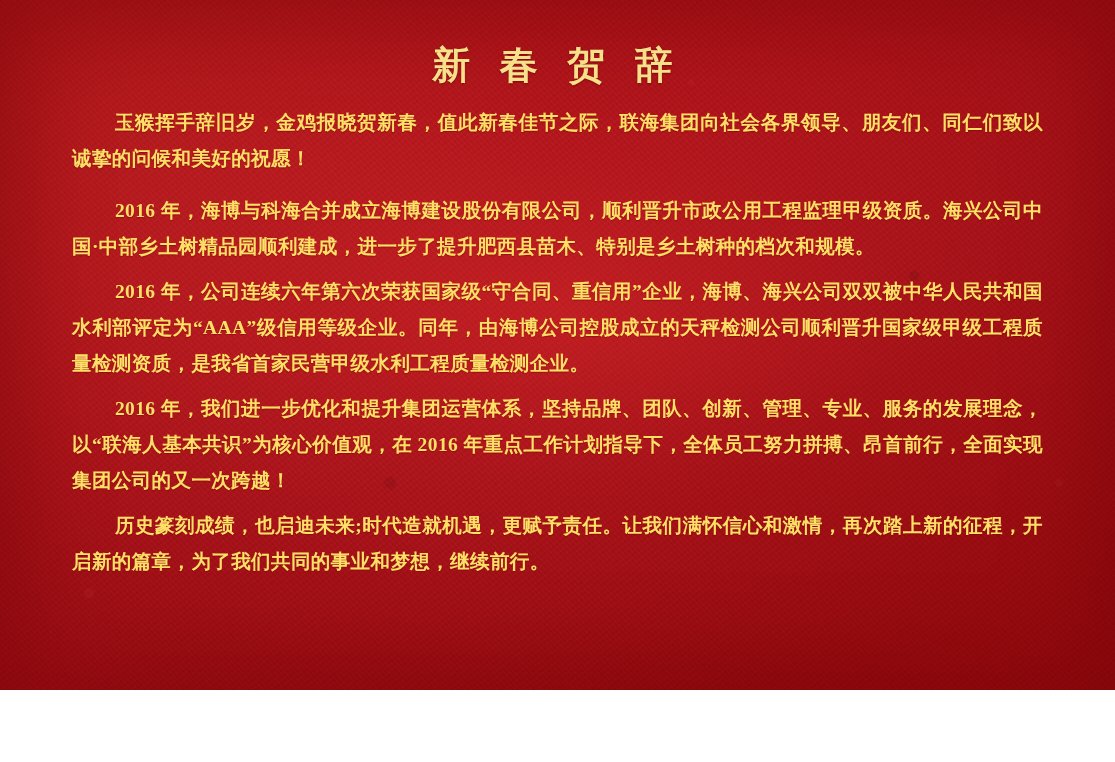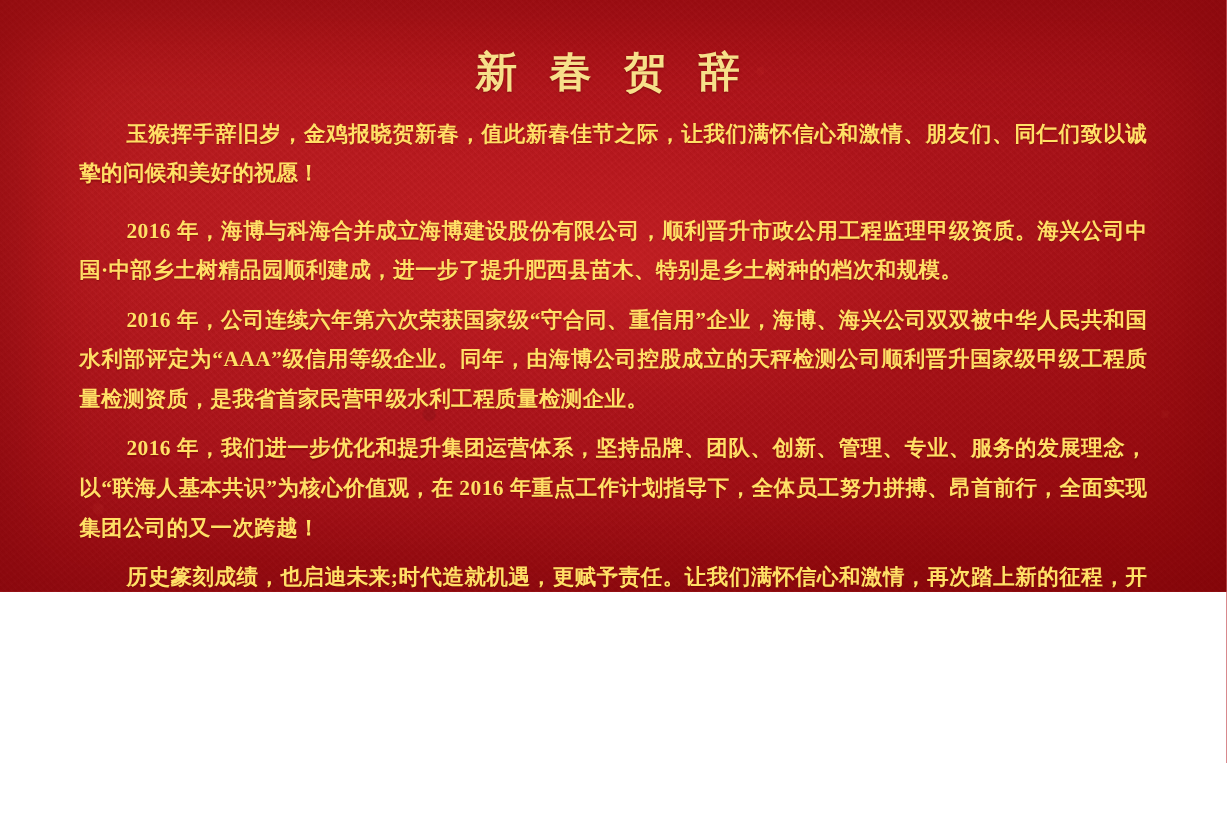--- a/index.html
+++ b/index.html
@@ -10,21 +10,21 @@
   body {
     width: 1115px;
     height: 762px;
     overflow: hidden;
     font-family: "Liberation Serif", "DejaVu Serif", serif;
   }
 
   .page {
     position: relative;
     width: 1115px;
-    height: 538px;
+    height: 690px;
     box-sizing: border-box;
     background-color: #b3121a;
     background-image:
       radial-gradient(ellipse 70% 55% at 50% 45%, rgba(214,40,40,0.55) 0%, rgba(190,25,28,0.30) 45%, rgba(150,10,14,0.45) 100%),
       radial-gradient(circle at 12% 18%, rgba(255,120,90,0.10) 0%, rgba(255,120,90,0) 38%),
       radial-gradient(circle at 88% 82%, rgba(120,0,0,0.25) 0%, rgba(120,0,0,0) 45%),
       repeating-linear-gradient(47deg, rgba(255,255,255,0.022) 0px, rgba(255,255,255,0.022) 1px, rgba(0,0,0,0.028) 2px, rgba(0,0,0,0.028) 4px),
       repeating-linear-gradient(-38deg, rgba(255,255,255,0.018) 0px, rgba(255,255,255,0.018) 1px, rgba(0,0,0,0.022) 3px, rgba(0,0,0,0.022) 5px),
       linear-gradient(160deg, #c0161d 0%, #a8101a 55%, #98090f 100%);
     overflow: hidden;
@@ -93,21 +93,21 @@
 <body>
 
 <div class="page">
   <div class="texture"></div>
   <div class="edge-vignette"></div>
 
   <div class="content">
     <h1 class="doc-title">新 春 贺 辞</h1>
 
     <div class="body-text">
-      <p>玉猴挥手辞旧岁，金鸡报晓贺新春，值此新春佳节之际，让我们满怀信心和激情、朋友们、同仁们致以诚挚的问候和美好的祝愿！</p>
+      <p>玉猴挥手辞旧岁，金鸡报晓贺新春，值此新春佳节之际，联海集团向社会各界领导、朋友们、同仁们致以诚挚的问候和美好的祝愿！</p>
       <div class="spacer-sm"></div>
       <div class="spacer-sm"></div>
       <p>2016 年，海博与科海合并成立海博建设股份有限公司，顺利晋升市政公用工程监理甲级资质。海兴公司中国·中部乡土树精品园顺利建成，进一步了提升肥西县苗木、特别是乡土树种的档次和规模。</p>
       <div class="spacer-sm"></div>
       <p>2016 年，公司连续六年第六次荣获国家级“守合同、重信用”企业，海博、海兴公司双双被中华人民共和国水利部评定为“AAA”级信用等级企业。同年，由海博公司控股成立的天秤检测公司顺利晋升国家级甲级工程质量检测资质，是我省首家民营甲级水利工程质量检测企业。</p>
       <div class="spacer-sm"></div>
       <p>2016 年，我们进一步优化和提升集团运营体系，坚持品牌、团队、创新、管理、专业、服务的发展理念，以“联海人基本共识”为核心价值观，在 2016 年重点工作计划指导下，全体员工努力拼搏、昂首前行，全面实现集团公司的又一次跨越！</p>
       <div class="spacer-sm"></div>
       <p class="tight">历史篆刻成绩，也启迪未来;时代造就机遇，更赋予责任。让我们满怀信心和激情，再次踏上新的征程，开启新的篇章，为了我们共同的事业和梦想，继续前行。</p>
     </div>

